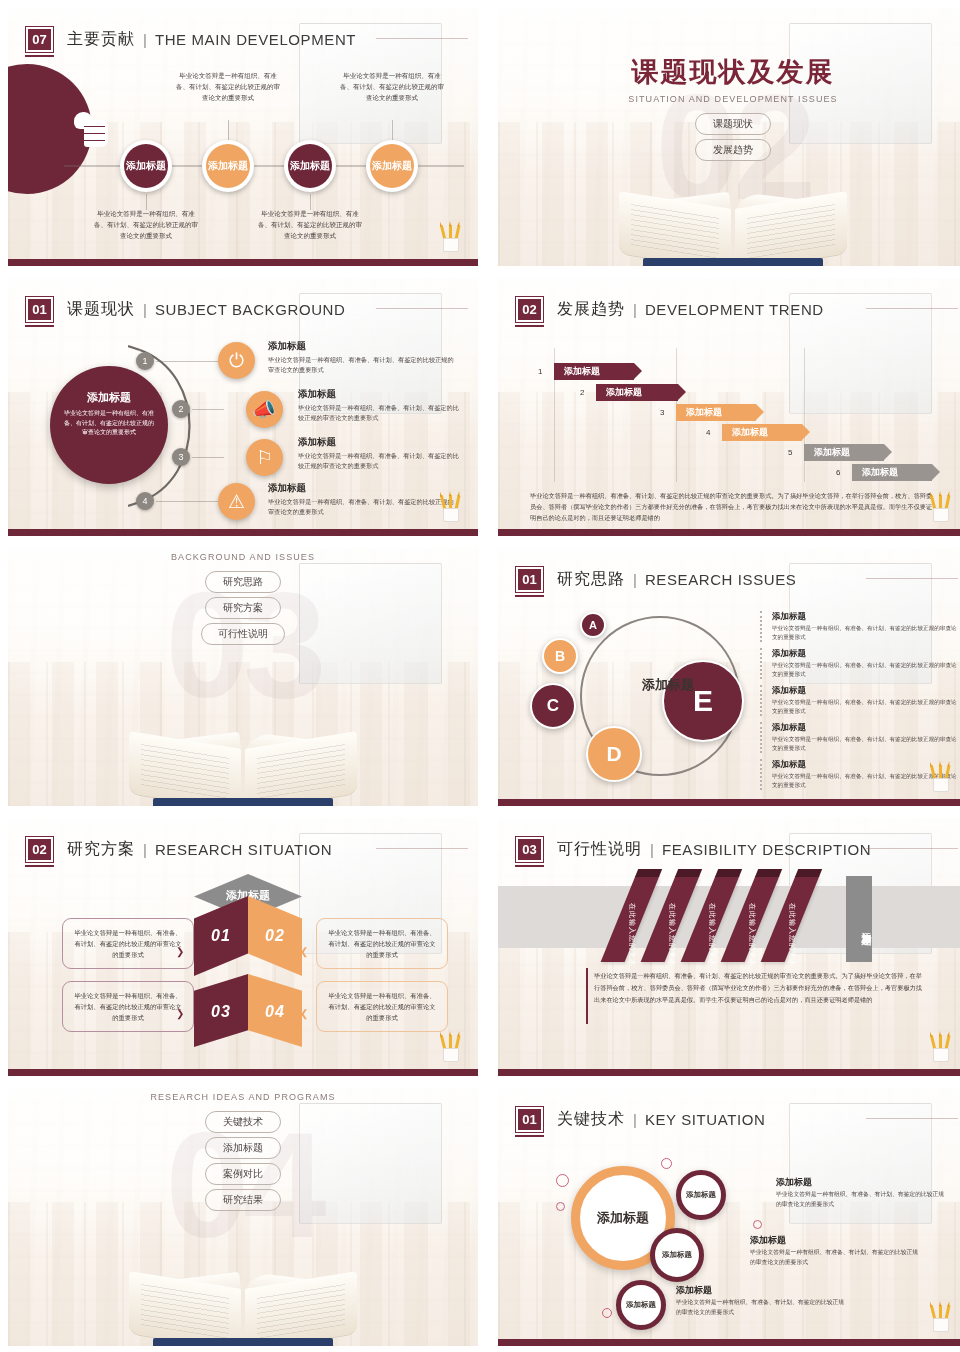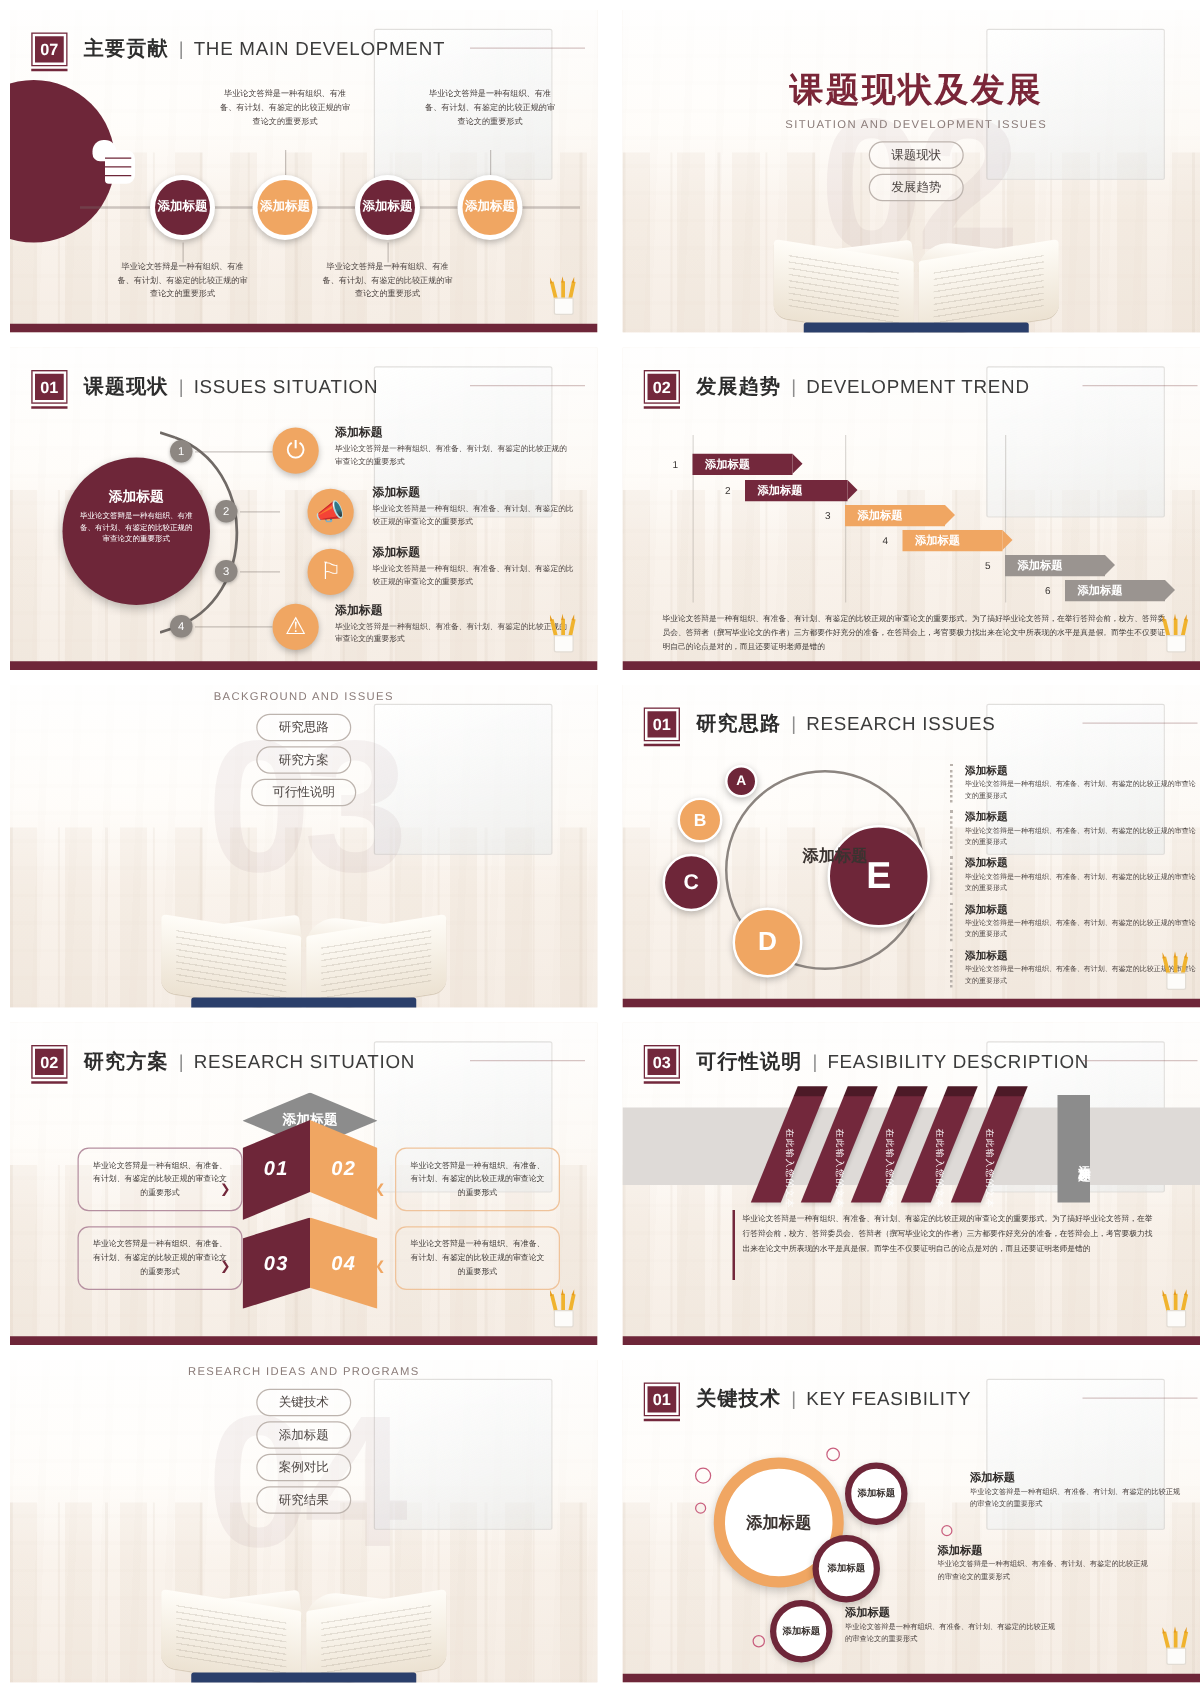--- a/index.html
+++ b/index.html
@@ -52,21 +52,21 @@
   }
   
   .hdr { position:absolute; left:18px; top:14px; right:18px; height:34px; display:flex; align-items:center; }
   .badge {
     width:27px; height:25px; background:#73283c; color:#fff;
     font-size:13px; font-weight:bold; display:flex; align-items:center; justify-content:center;
     border:2px solid #fff; outline:1px solid #73283c; letter-spacing:0; flex:none;
   }
   .badge-wrap{ position:relative; margin-right:14px; }
   .badge-wrap::after{ content:""; position:absolute; left:-1px; right:-1px; bottom:-5px; height:2px; background:#73283c; }
-  .hdr-cn { font-size:16px; font-weight:bold; color:#2d2d2d; letter-spacing:1px; }
+  .hdr-cn { font-size:16px; font-weight:normal; color:#2d2d2d; letter-spacing:1px; }
   .hdr-sep { color:#8d8d8d; margin:0 8px; font-size:15px; font-weight:300; }
   .hdr-en { font-size:15px; color:#3b3b3b; letter-spacing:.6px; }
   .hdr-rule{ position:absolute; right:10px; top:30px; width:92px; height:1px; background:rgba(140,90,90,.35); }
 
   
   .pencils{ position:absolute; right:16px; bottom:14px; width:22px; height:30px; }
   .cup{ position:absolute; left:3px; bottom:0; width:16px; height:14px; background:#fdfcfa; border:1px solid #e2dcd4; border-radius:1px 1px 2px 2px;}
   .pen{ position:absolute; bottom:10px; width:3px; height:17px; transform-origin: bottom center;}
   .pen i{ position:absolute; inset:0; background:#f0b32e; }
   .pen b{ position:absolute; top:-4px; left:0; width:0;height:0;border-left:1.5px solid transparent;border-right:1.5px solid transparent;border-bottom:5px solid #e59a1e;}
@@ -283,21 +283,21 @@
   <div class="slide">
     <div class="bg">
         <div class="bg-desks"></div>
       </div>
     <div class="hdr">
       <div class="badge-wrap">
           <div class="badge">01</div>
         </div>
       <span class="hdr-cn">课题现状</span>
       <span class="hdr-sep">|</span>
-      <span class="hdr-en">ISSUES SITUATION</span>
+      <span class="hdr-en">SUBJECT BACKGROUND</span>
     </div>
     <div class="hdr-rule"></div>
 
     <div class="bigcirc">
       <div class="t">添加标题</div>
       <div class="d">毕业论文答辩是一种有组织、有准备、有计划、有鉴定的比较正规的审查论文的重要形式</div>
     </div>
 
     <svg class="arcwrap" viewBox="0 0 120 172">
       <path d="M12 10 C 78 34, 78 138, 12 162" fill="none" stroke="#706a66" stroke-width="2.2"></path>
@@ -664,21 +664,21 @@
   <div class="slide">
     <div class="bg">
         <div class="bg-desks"></div>
       </div>
     <div class="hdr">
       <div class="badge-wrap">
           <div class="badge">01</div>
         </div>
       <span class="hdr-cn">关键技术</span>
       <span class="hdr-sep">|</span>
-      <span class="hdr-en">KEY FEASIBILITY</span>
+      <span class="hdr-en">KEY SITUATION</span>
     </div>
     <div class="hdr-rule"></div>
 
     <div class="deco" style="left:58px;top:86px;width:13px;height:13px;"></div>
     <div class="deco" style="left:58px;top:114px;width:9px;height:9px;"></div>
     <div class="deco" style="left:163px;top:70px;width:11px;height:11px;"></div>
     <div class="deco" style="left:172px;top:150px;width:12px;height:12px;"></div>
     <div class="deco" style="left:196px;top:94px;width:14px;height:14px;"></div>
     <div class="deco" style="left:255px;top:132px;width:9px;height:9px;"></div>
     <div class="deco" style="left:104px;top:220px;width:10px;height:10px;"></div>

